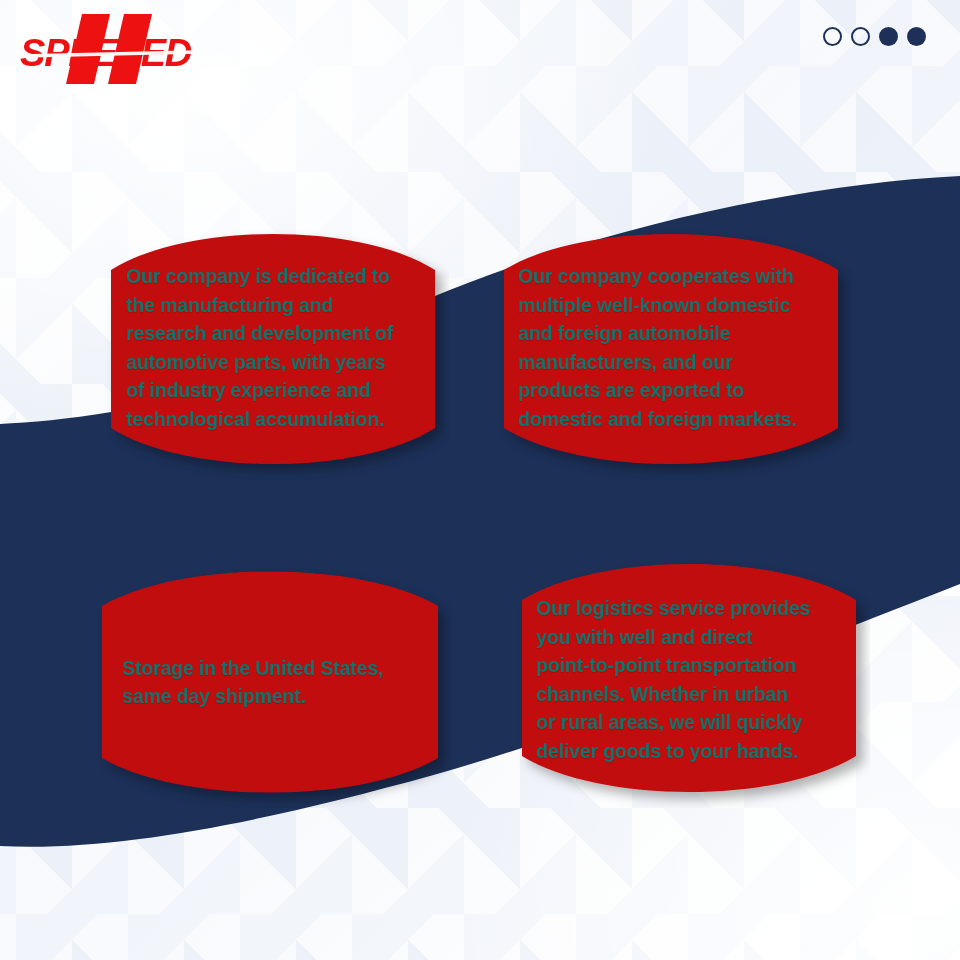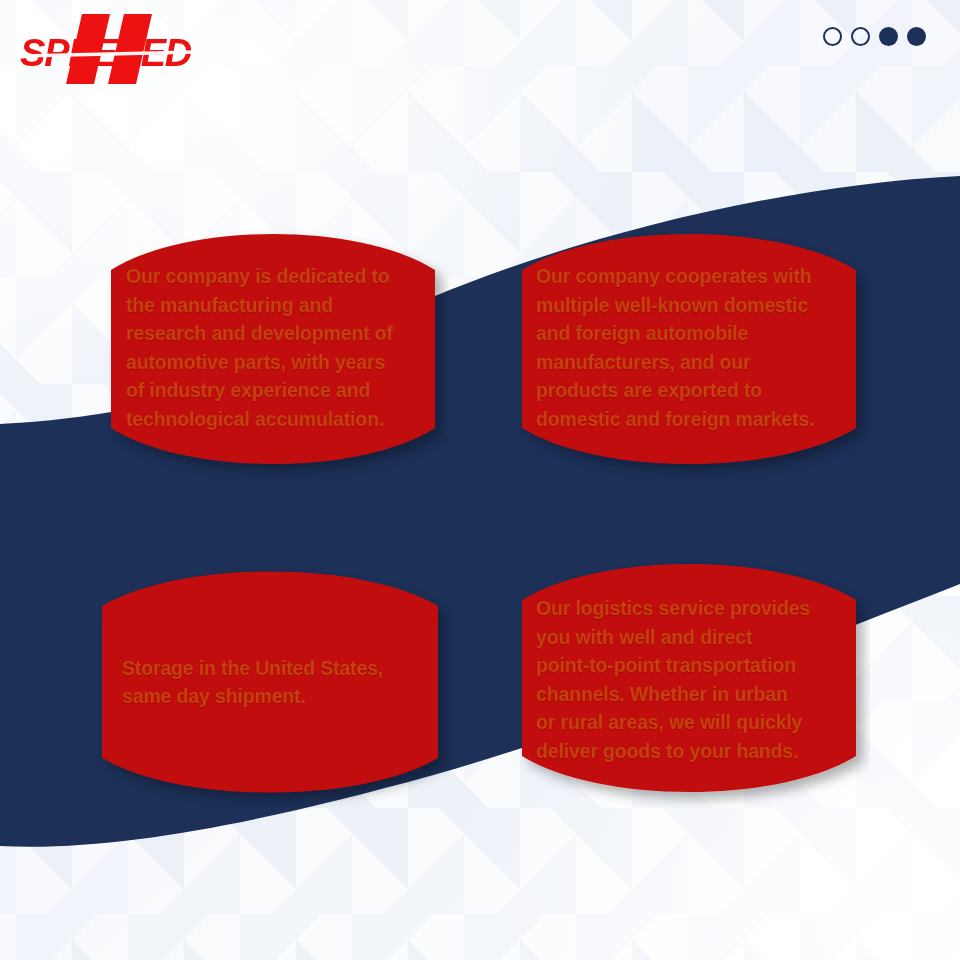--- a/index.html
+++ b/index.html
@@ -68,21 +68,21 @@
   .dot.hollow { border:2.6px solid #1C3058; background:transparent; }
   .dot.solid  { background:#1C3058; }
 
   
   .cards { position:absolute; inset:0; z-index:4; }
 
   .card {
     position:absolute;
     display:flex;
     align-items:center;
-    color:#c2410c;
+    color:#0f766e;
   }
   .card-shape {
     position:absolute; inset:0;
     z-index:0;
   }
   .card-shape svg { display:block; width:100%; height:100%; }
   .card-text {
     position:relative;
     z-index:1;
     width:100%;
@@ -91,21 +91,21 @@
     line-height:28.5px;
     letter-spacing:-0.15px;
     text-shadow:0 1px 1px rgba(90,0,0,.25);
     white-space:pre-line;
   }
 
   
   #card1 { left:97px;  top:218px; width:352px; height:262px; }
   #card1 .card-text { padding:0 22px 0 29px; align-self:flex-start; margin-top:44px; }
 
-  #card2 { left:508px; top:218px; width:362px; height:262px; }
+  #card2 { left:490px; top:218px; width:362px; height:262px; }
   #card2 .card-text { padding:0 14px 0 28px; align-self:flex-start; margin-top:44px; }
 
   #card3 { left:88px;  top:556px; width:364px; height:252px;justify-content:center; }
   #card3 .card-text { padding:0 22px 0 34px; }
 
   #card4 { left:508px; top:548px; width:362px; height:260px; }
   #card4 .card-text { padding:0 14px 0 28px; align-self:flex-start; margin-top:46px; }
 </style>
 </head>
 <body>

